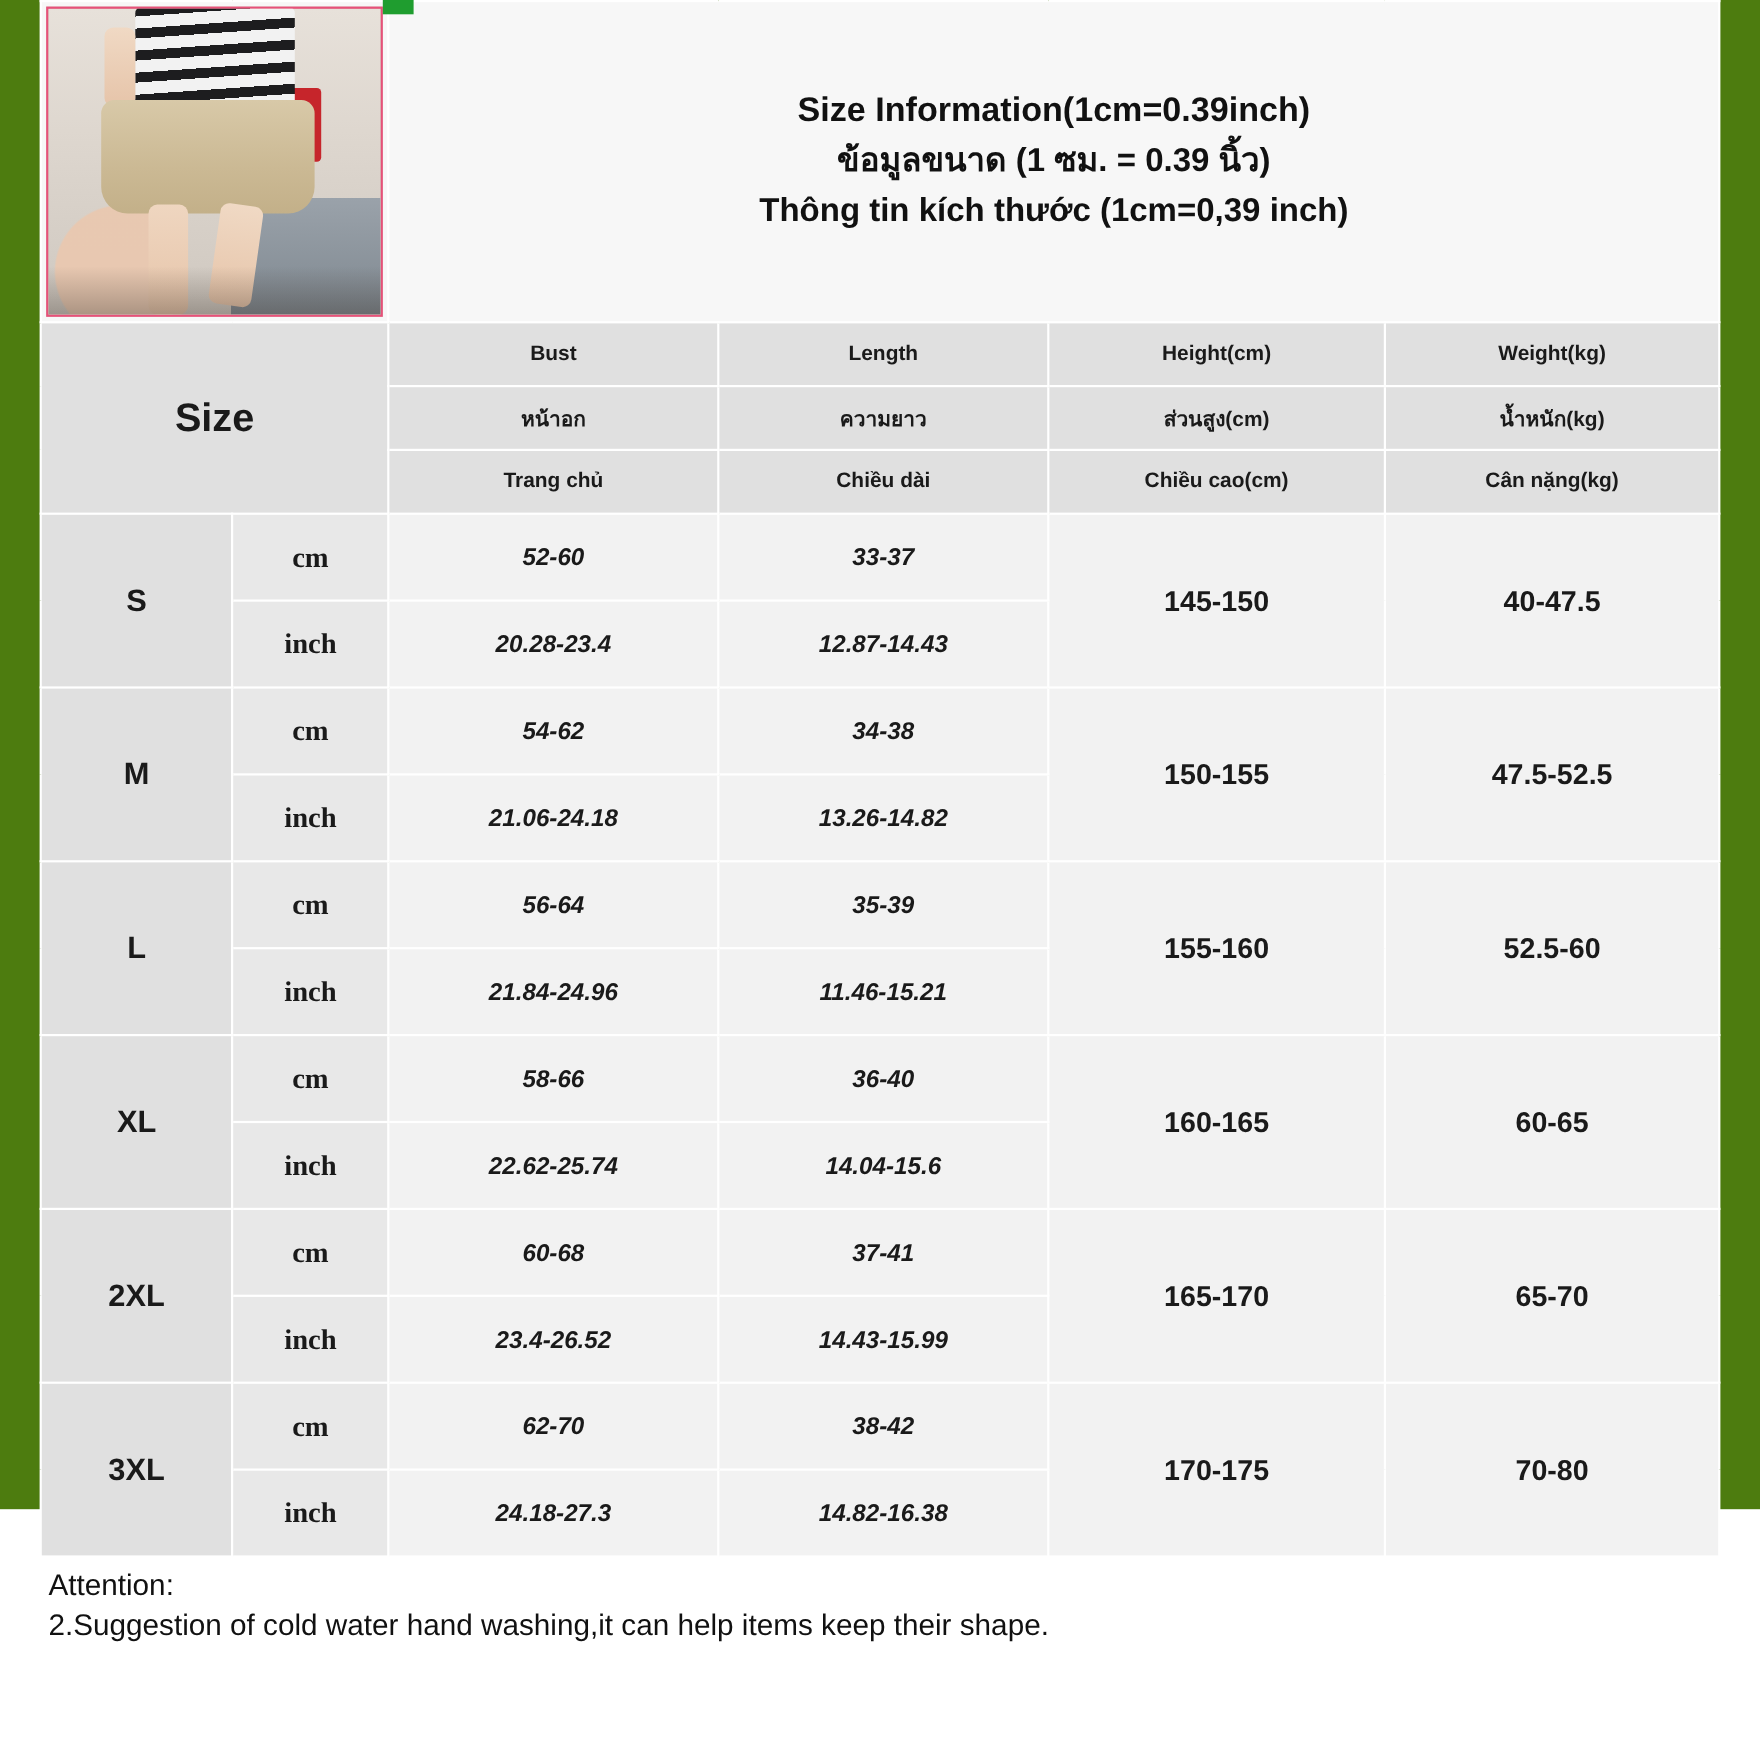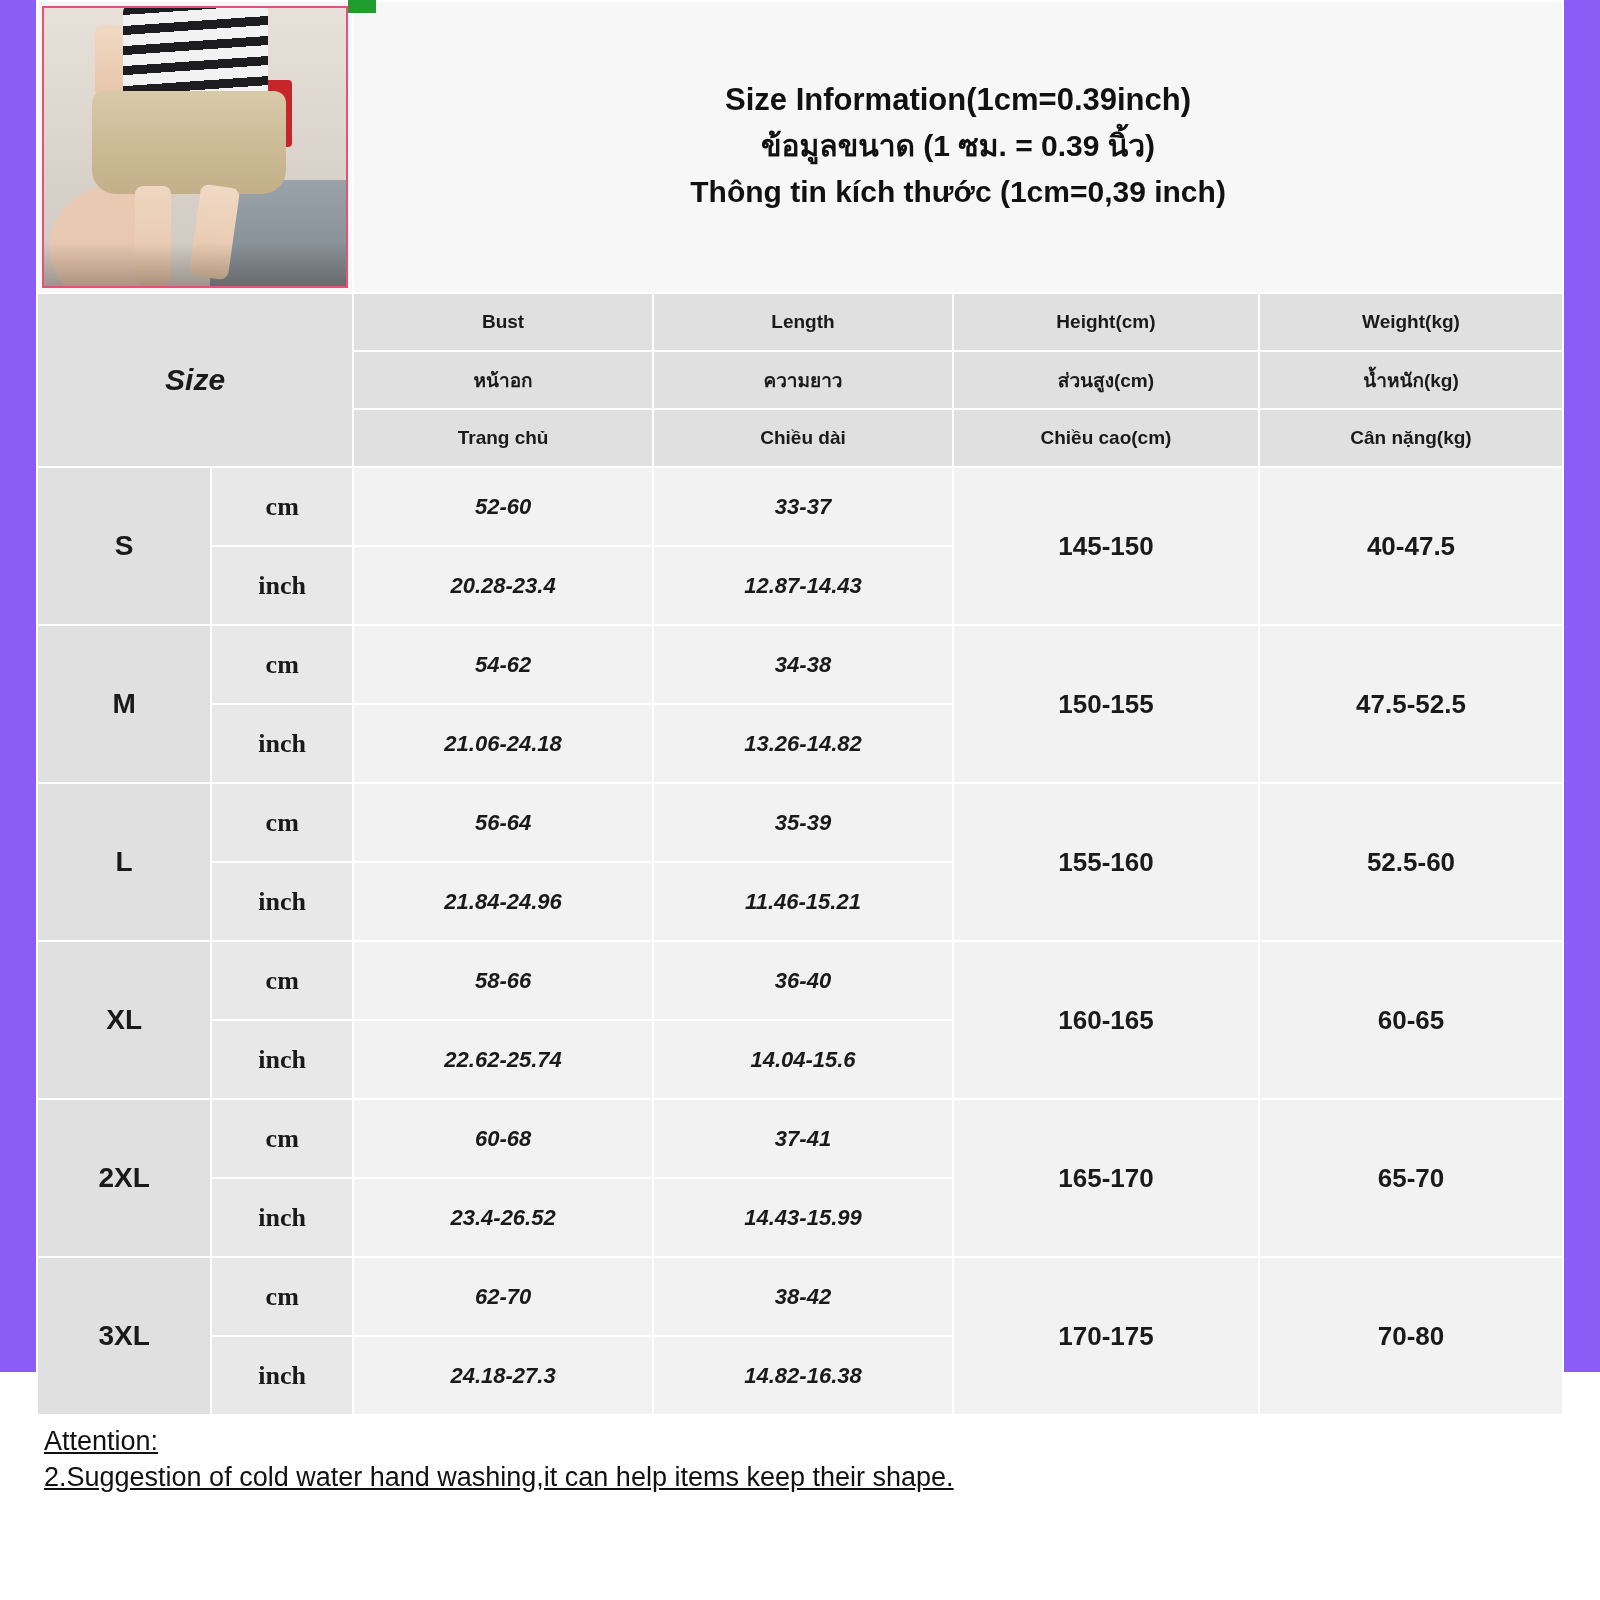--- a/index.html
+++ b/index.html
@@ -5,21 +5,21 @@
   * { box-sizing: border-box; }
   html, body {
     margin: 0; padding: 0;
     width: 1600px; height: 1600px;
     background: #ffffff;
     font-family: "Liberation Sans", sans-serif;
   }
   .page {
     position: relative;
     width: 1600px; height: 1372px;
-    background: #8b5cf6;
+    background: #4d7c0f;
     padding: 0;
   }
   table.size-table {
     border-collapse: collapse;
     table-layout: fixed;
     width: 1528px;
     margin: 0 auto;
     position: relative;
     top: 0px;
   }
@@ -118,22 +118,21 @@
   .title-line.l3 { font-size: 30px; }
 
   .hdr {
     background: #e0e0e0 !important;
     font-size: 19px;
     height: 58px;
     padding: 2px 6px;
   }
   .hdr-size {
     background: #e0e0e0 !important;
-    font-size: 30px;
-    font-style: italic;
+    font-size: 36px;
   }
   .sizecell {
     background: #e0e0e0 !important;
     font-size: 28px;
     width: 172px;
   }
   .unitcell {
     background: #e8e8e8 !important;
     font-size: 26px;
     width: 140px;
@@ -154,21 +153,21 @@
   }
   .attention {
     width: 1528px;
     margin: 0 auto;
     padding: 6px 8px 0 8px;
     font-size: 27px;
     line-height: 1.32;
     color: #111;
     border-top: 2px solid #ffffff;
   }
-  .attention div { white-space: nowrap; text-decoration: underline; }
+  .attention div { white-space: nowrap; }
 </style>
 </head>
 <body>
 
 <div class="page">
 
   <div class="green-tab"></div>
 
   <table class="size-table">
     <colgroup>

